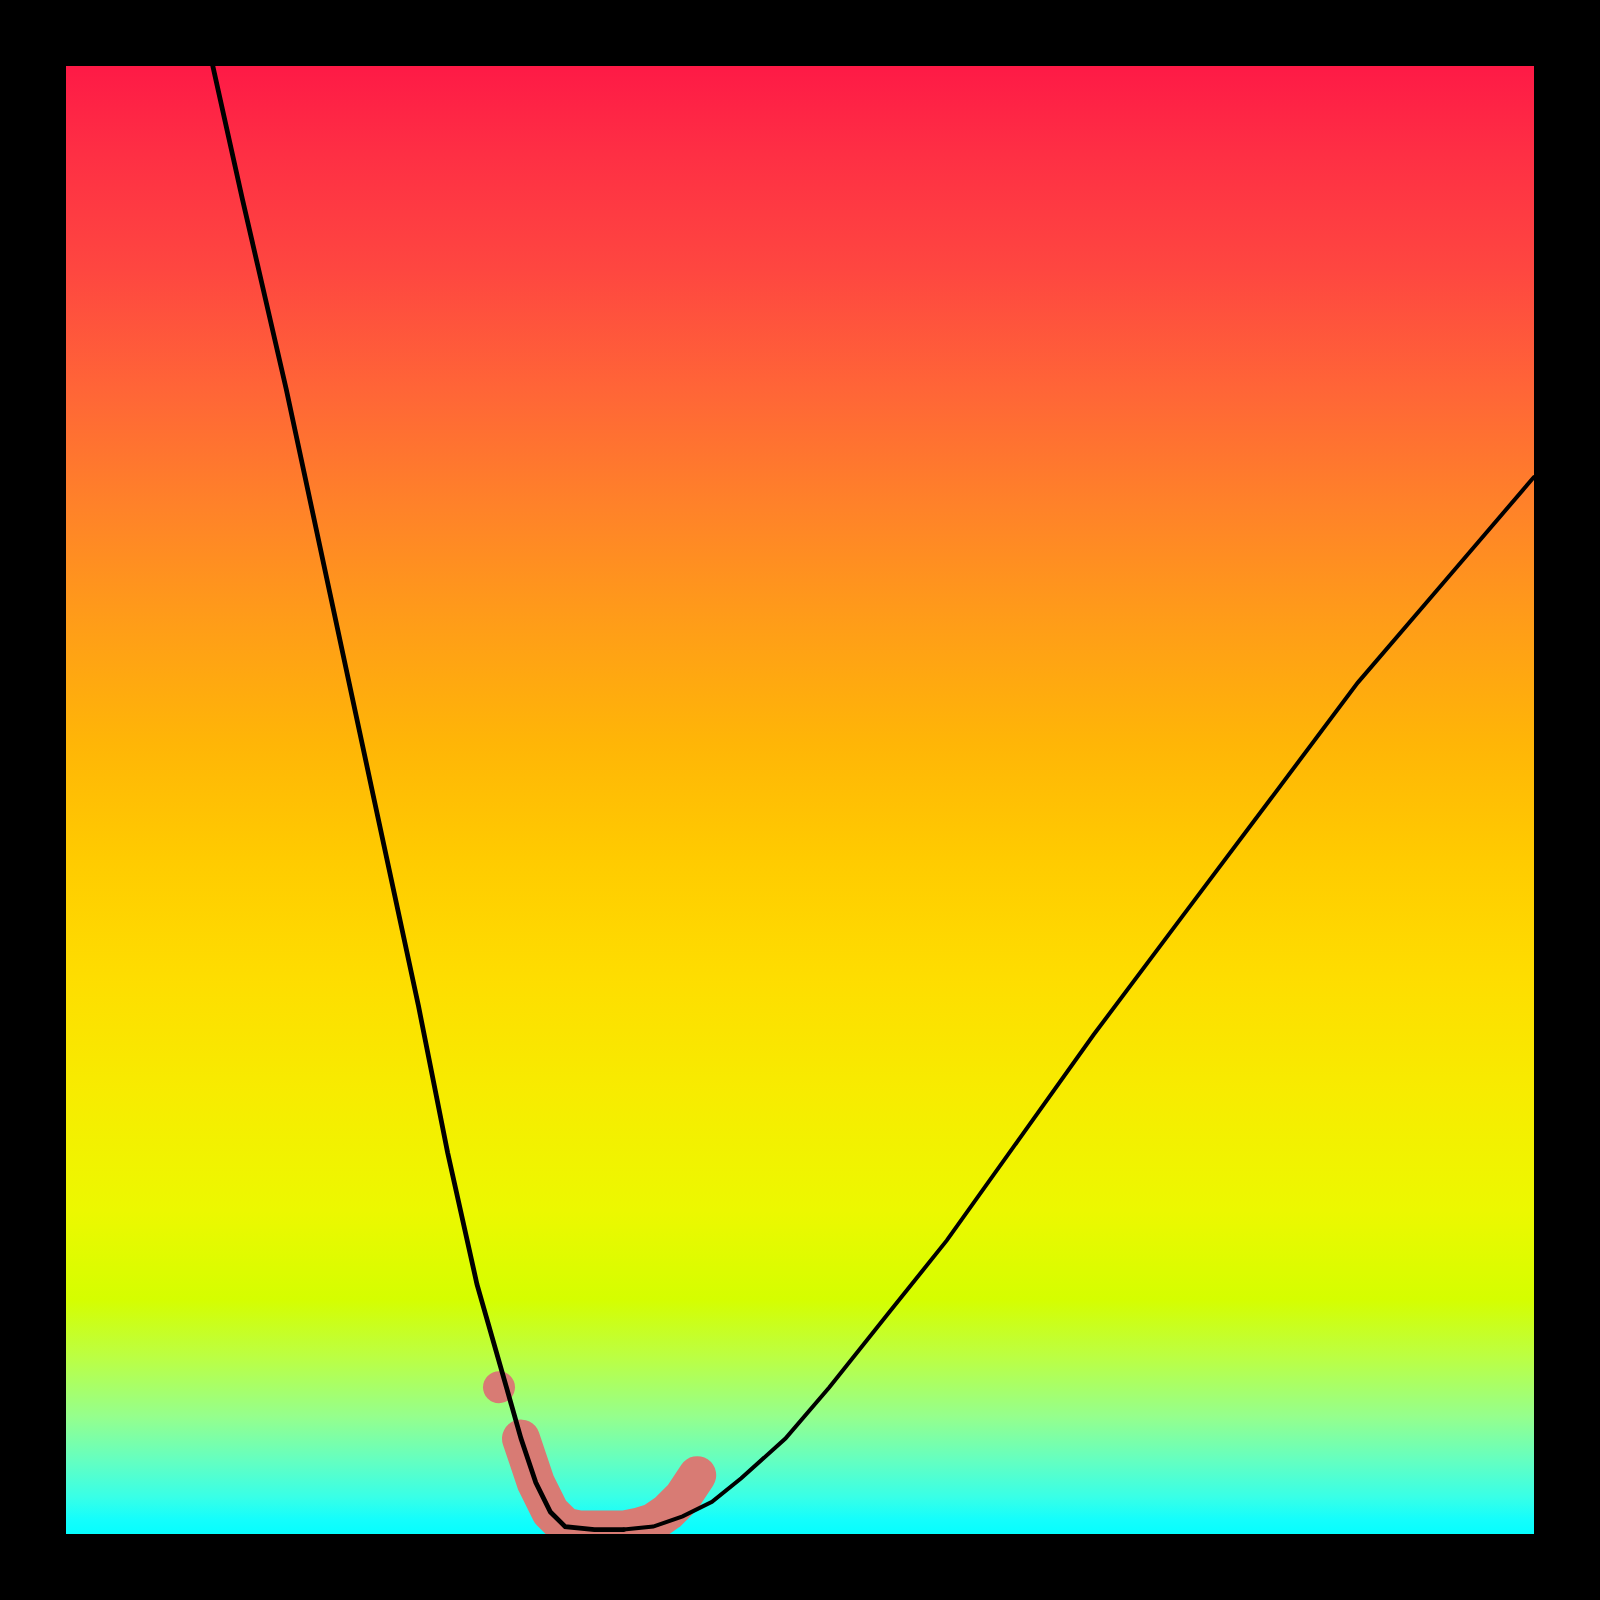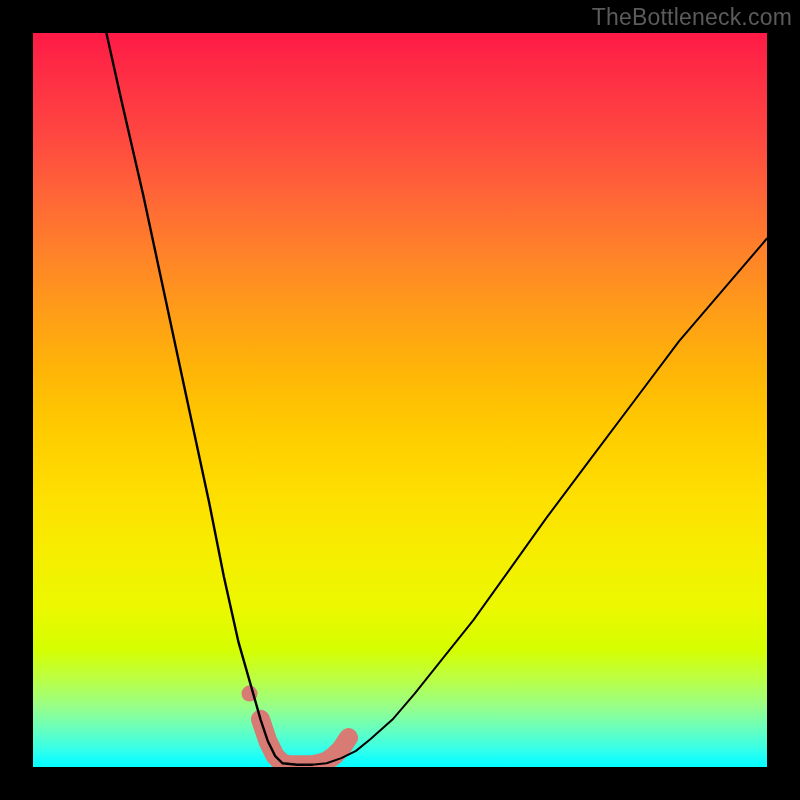--- a/index.html
+++ b/index.html
@@ -70,21 +70,20 @@
     left: 0;
     top: 0;
     width: 100%;
     height: 100%;
   }
 </style>
 </head>
 <body>
 
 <div class="frame">
-  <div class="watermark">TheBottleneck.com</div>
 
   <div class="plot-area">
     <div class="gradient"></div>
 
     <svg class="curves" viewBox="0 0 734 734" preserveAspectRatio="none">
       <path d="M227.5 686.3 L234.9 708.3 L242.2 723.0 L249.6 730.3 L256.9 731.8 L264.2 731.8 L271.6 731.8 L278.9 731.8 L286.3 730.3 L293.6 728.1 L300.9 723.0 L308.3 715.6 L315.6 704.6" fill="none" stroke="#d87b74" stroke-width="19" stroke-linecap="round" stroke-linejoin="round"></path>
       <circle cx="216.5" cy="660.6" r="8" fill="#d87b74"></circle>
       <path d="M73.4 0.0 L88.1 66.1 L110.1 161.5 L132.1 264.2 L154.1 367.0 L176.2 469.8 L190.8 543.2 L205.5 609.2 L220.2 660.6 L227.5 686.3 L234.9 708.3 L242.2 723.0 L249.6 730.3 L264.2 731.8 L278.9 731.8" fill="none" stroke="#000" stroke-width="2.4" stroke-linecap="round"></path>
       <path d="M278.9 731.8 L293.6 730.3 L308.3 725.2 L323.0 717.9 L337.6 706.1 L359.7 686.3 L381.7 660.6 L411.0 623.9 L440.4 587.2 L477.1 535.8 L513.8 484.4 L557.8 425.7 L601.9 367.0 L645.9 308.3 L690.0 256.9 L734.0 205.5" fill="none" stroke="#000" stroke-width="2" stroke-linecap="round"></path>
     </svg>

